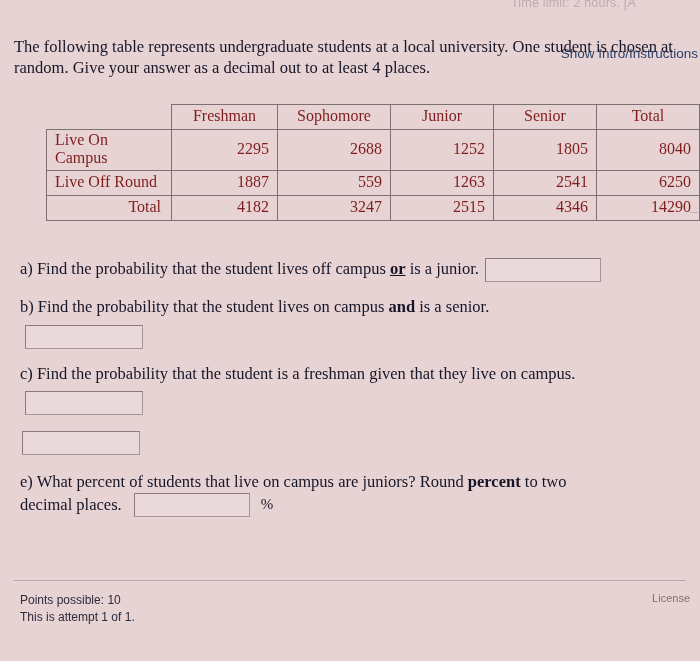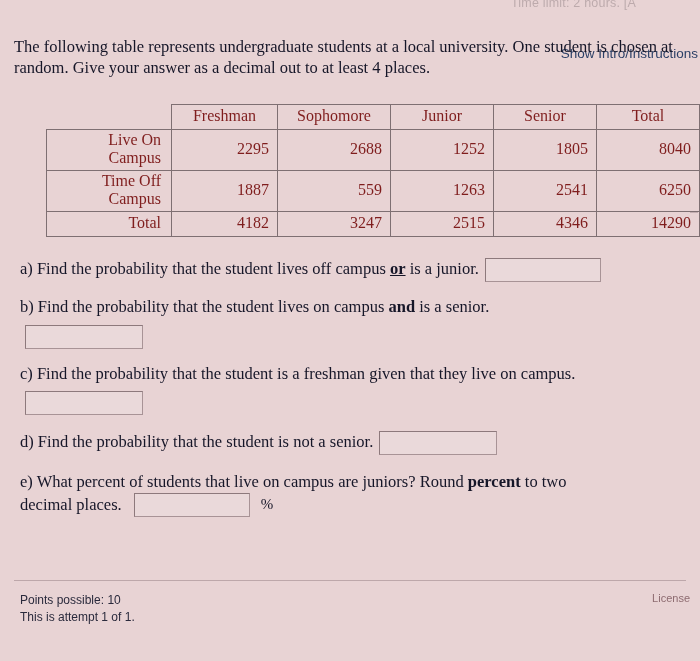--- a/index.html
+++ b/index.html
@@ -85,21 +85,21 @@
     border-left: 1px solid transparent;
     border-bottom: 1px solid #7e6f72;
     background: transparent;
     width: 162px;
   }
   table.data tbody td.rowlabel {
     text-align: right;
     padding-right: 10px;
   }
   table.data tbody td.rowlabel.left {
-    text-align: right;
+    text-align: left;
   }
   table.data tbody td.num {
     text-align: right;
     padding-right: 8px;
     min-width: 86px;
   }
   .col-fresh { width: 92px; }
   .col-soph  { width: 106px; }
   .col-jun   { width: 72px; }
   .col-sen   { width: 72px; }
@@ -225,21 +225,21 @@
       <tbody>
         <tr>
           <td class="rowlabel left">Live On Campus</td>
           <td class="num">2295</td>
           <td class="num">2688</td>
           <td class="num">1252</td>
           <td class="num">1805</td>
           <td class="num">8040</td>
         </tr>
         <tr>
-          <td class="rowlabel left">Time Off Campus</td>
+          <td class="rowlabel left">Live Off Round</td>
           <td class="num">1887</td>
           <td class="num">559</td>
           <td class="num">1263</td>
           <td class="num">2541</td>
           <td class="num">6250</td>
         </tr>
         <tr>
           <td class="rowlabel">Total</td>
           <td class="num">4182</td>
           <td class="num">3247</td>
@@ -264,21 +264,20 @@
       <span>b) Find the probability that the student lives on campus </span><b>and</b><span> is a senior.</span>
       <input class="block-box" type="text" value="" style="">
     </div>
 
     <div class="part part-c">
       <span>c) Find the probability that the student is a freshman given that they live on campus.</span>
       <input class="block-box" type="text" value="" style="">
     </div>
 
     <div class="part part-d">
-      <span>d) Find the probability that the student is not a senior.</span>
       <input class="ansbox wide" type="text" value="" style="">
     </div>
 
     <div class="part part-e">
       <span>e) What percent of students that live on campus are juniors? Round </span><b>percent</b><span> to two</span>
       <div class="inline-row">
         <span>decimal places.</span>
         <input class="ansbox" type="text" style="margin-left: 6px;" value="">
         <span class="pct">%</span>
       </div>

